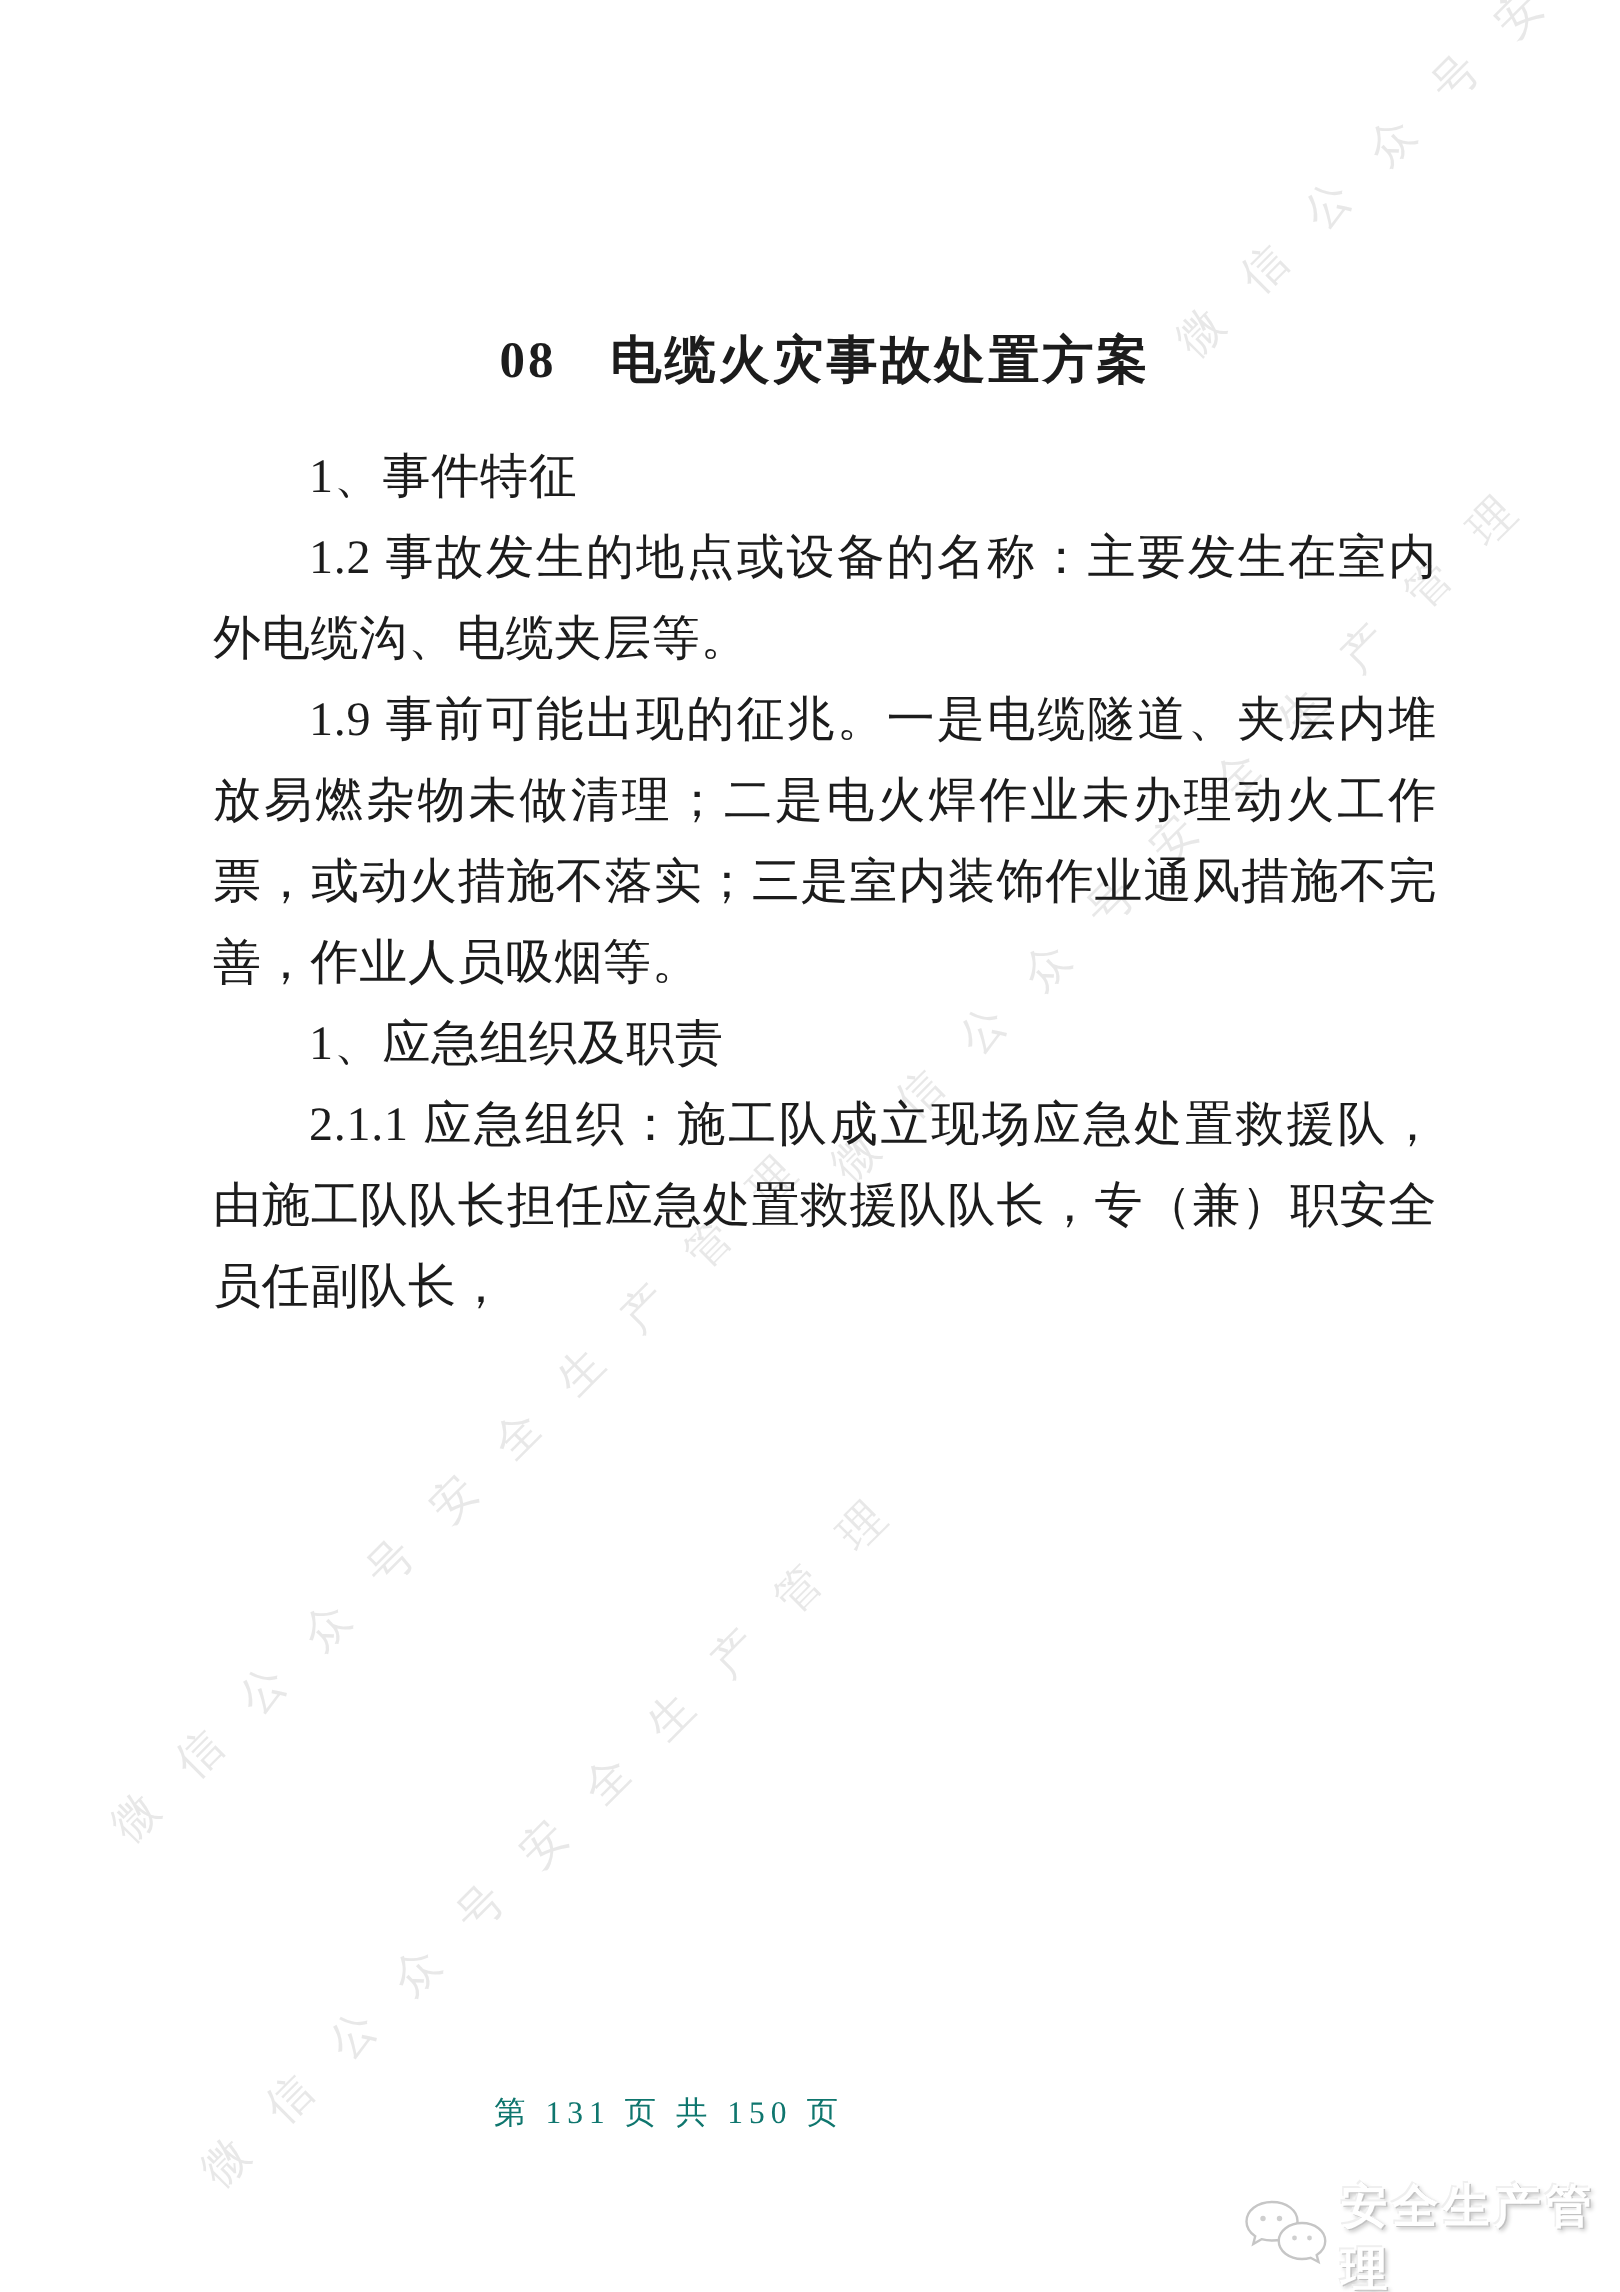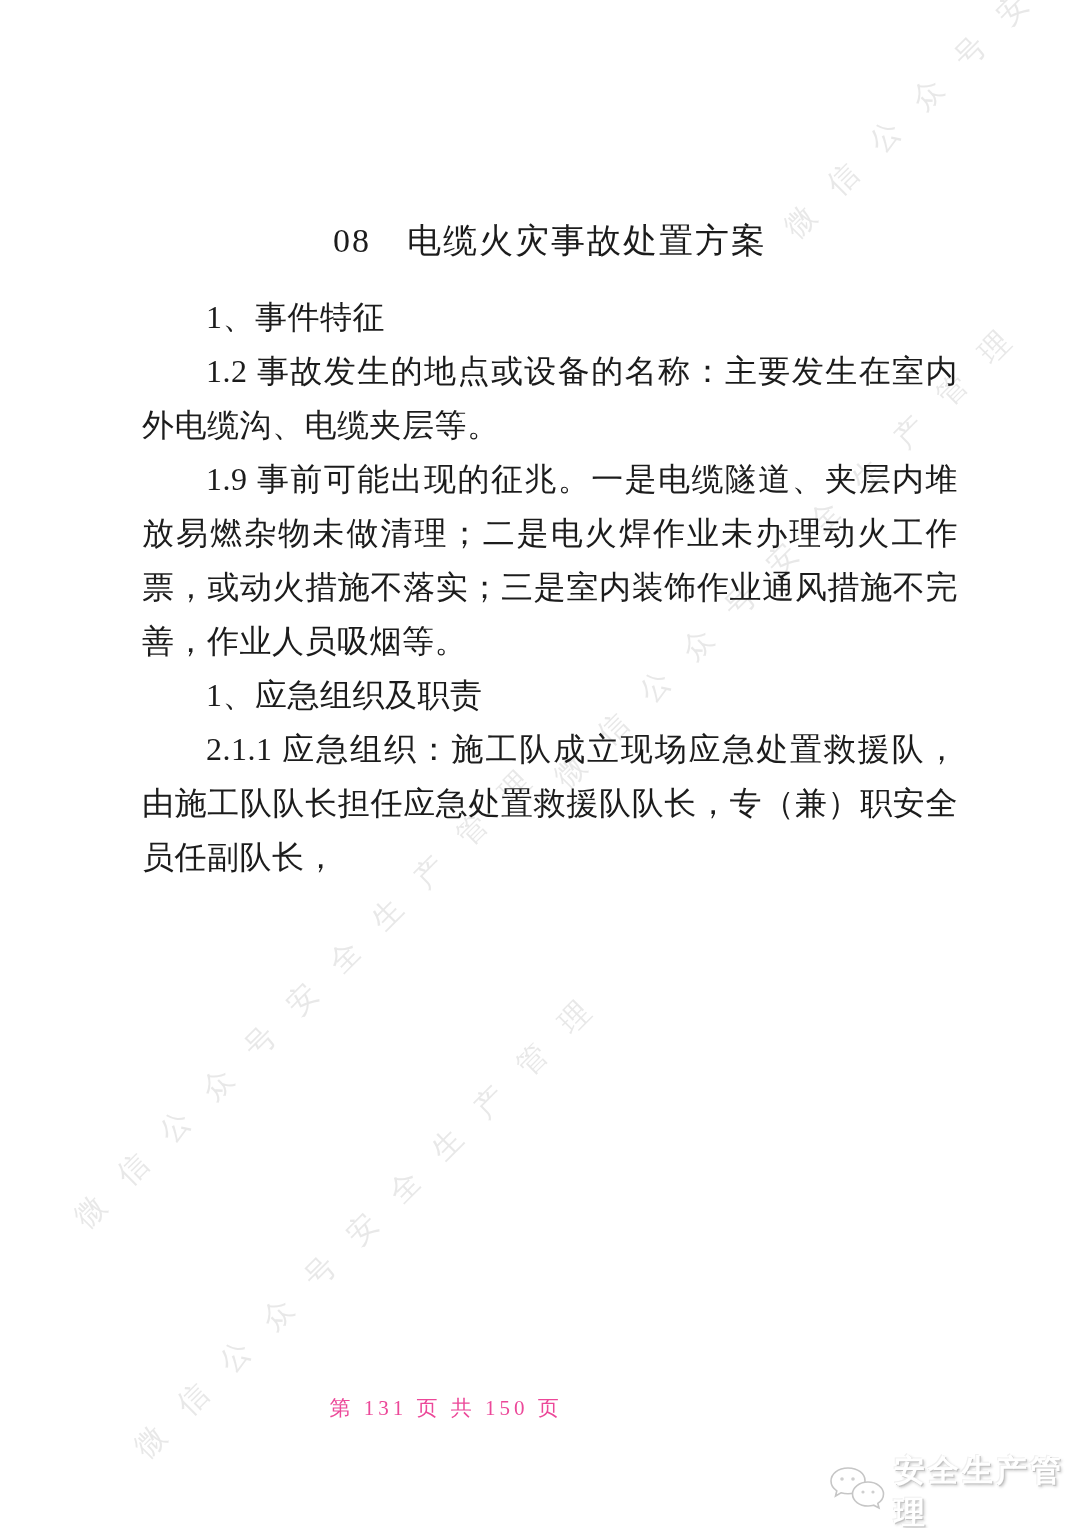--- a/index.html
+++ b/index.html
@@ -2,29 +2,29 @@
 <html><head>
 <meta charset="utf-8">
 <style>
   html,body{margin:0;padding:0;background:#ffffff;}
   .page{
     position:relative;width:1080px;height:1528px;background:#ffffff;overflow:hidden;
     font-family:"Liberation Serif","DejaVu Serif",serif;color:#1c1c1c;
   }
   .content{position:absolute;left:142px;top:214px;width:816px;}
   .doc-title{
-    font-size:34px;font-weight:normal;text-align:center;line-height:54px;
+    font-size:34px;font-weight:bold;text-align:center;line-height:54px;
     margin:0 0 22px 0;letter-spacing:2px;
   }
   .block{font-size:32px;line-height:54px;margin:0;text-align:justify;letter-spacing:0.5px;}
   .heading{font-weight:normal;text-indent:2em;}
   .para{text-indent:2em;}
   .footer{
     position:absolute;left:0;top:1394px;width:892px;text-align:center;
-    font-size:21px;letter-spacing:4px;color:#ec4899;
+    font-size:21px;letter-spacing:4px;color:#0f766e;
   }
   .wm{
     position:absolute;white-space:nowrap;font-size:30px;letter-spacing:30px;
     color:#9a9a9a;opacity:0.22;transform:rotate(-45deg);transform-origin:0 50%;
     pointer-events:none;font-family:"Liberation Sans","DejaVu Sans",sans-serif;
   }
   .brand{
     position:absolute;left:828px;top:1450px;display:flex;align-items:center;gap:8px;
   }
   .brand-label{

